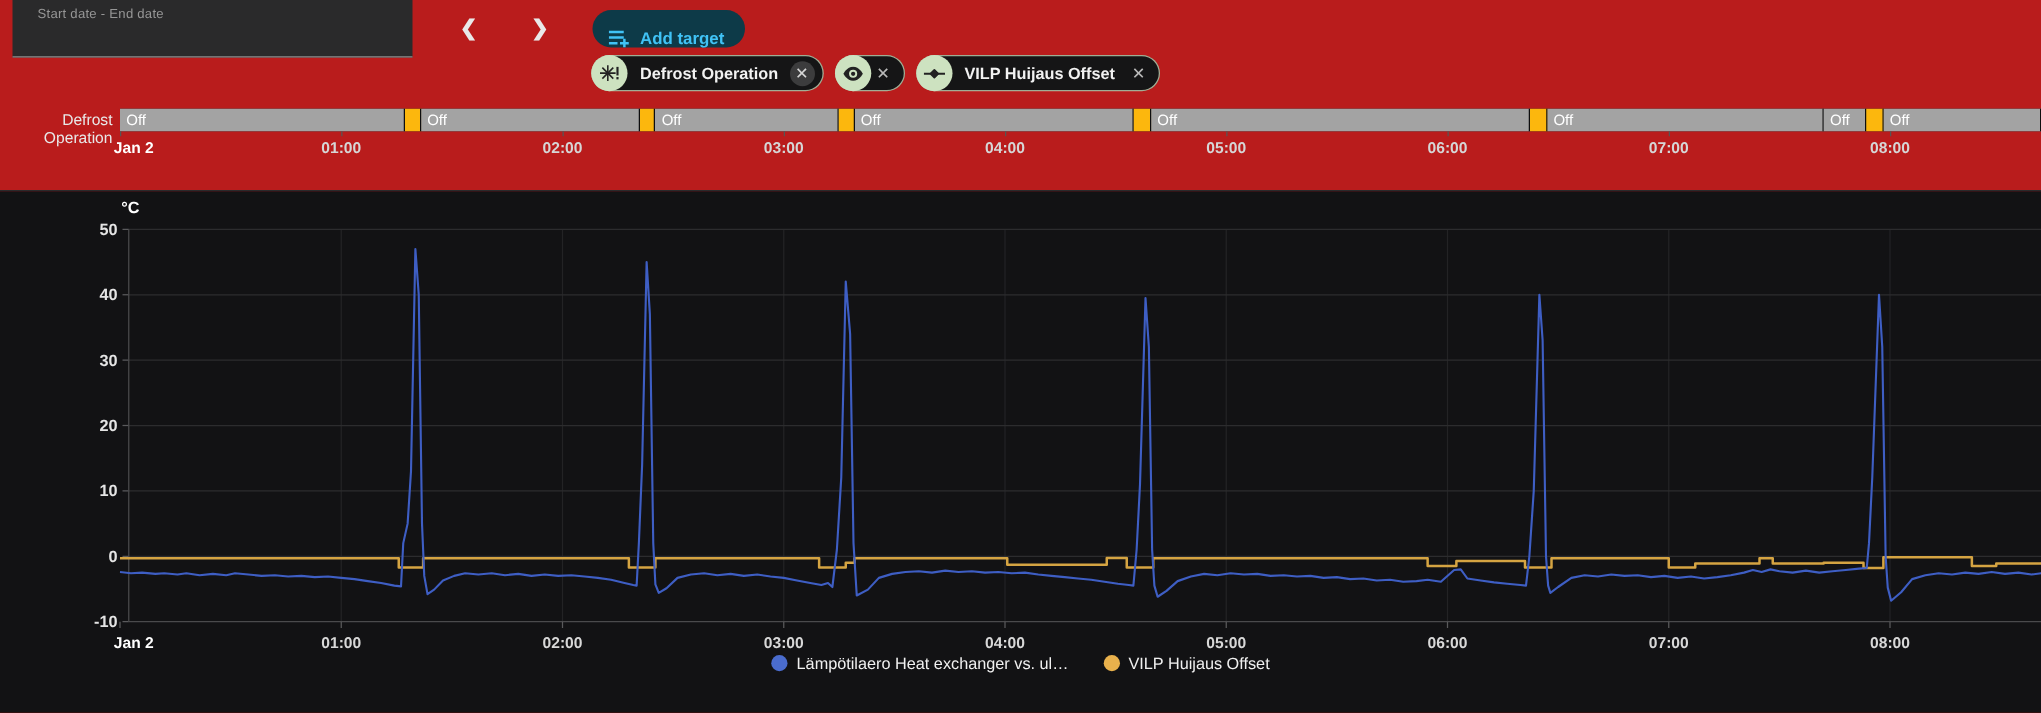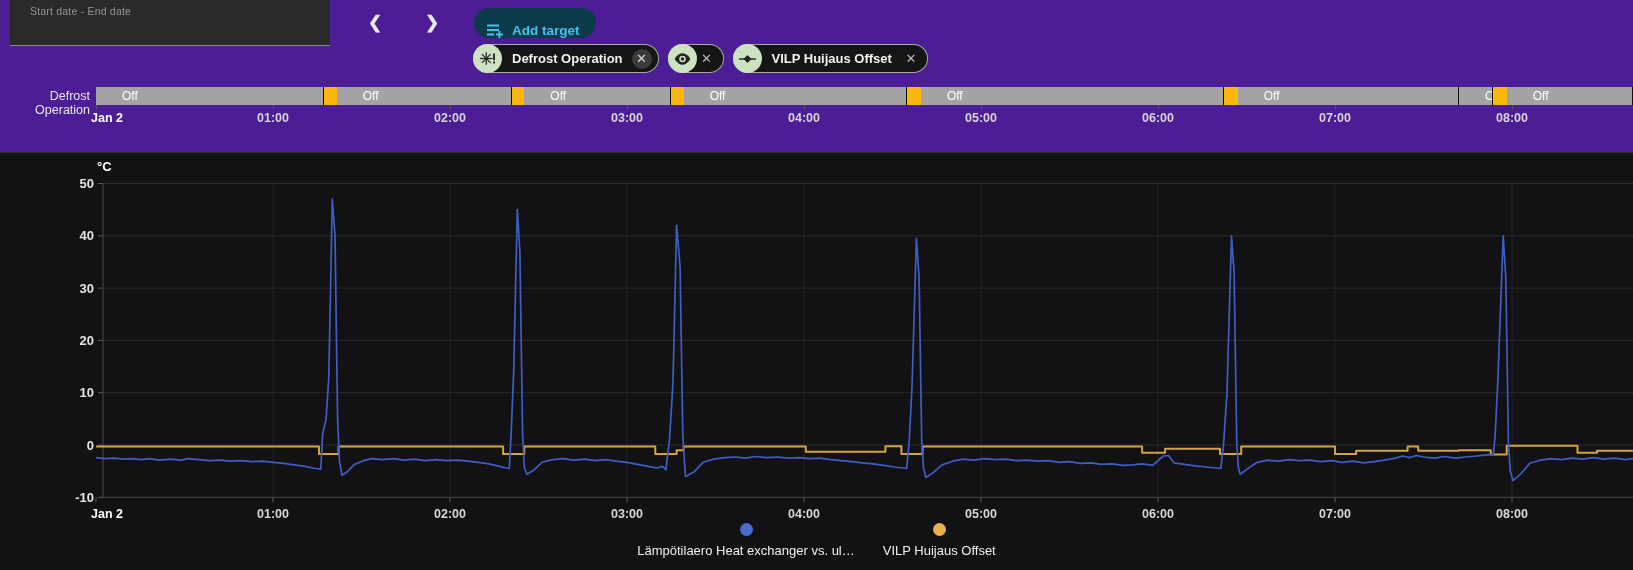--- a/index.html
+++ b/index.html
@@ -1,17 +1,17 @@
 <!DOCTYPE html>
 <html><head>
 <meta charset="utf-8">
 <style>
   html,body{margin:0;padding:0;background:#0b0b0c;}
   *{box-sizing:border-box;font-family:"Liberation Sans",sans-serif;}
-  #app{position:relative;width:1633px;height:570px;background:#4c1d95;overflow:hidden;color:#eee;}
+  #app{position:relative;width:1633px;height:570px;background:#b91c1c;overflow:hidden;color:#eee;}
 
   
   .date-field{position:absolute;left:10px;top:0;width:320px;height:46px;background:#2a2a2b;
     border-bottom:1px solid #8d8d8d;padding:5px 0 0 20px;cursor:pointer;}
   .date-field .lbl{font-size:10.5px;color:#969696;letter-spacing:.2px;}
   .date-field .val{font-size:15.5px;color:#fafafa;margin-top:3px;font-weight:500;}
   .nav-arrow{position:absolute;top:8px;width:30px;height:28px;color:#e9e9e9;font-size:17px;
     display:flex;align-items:center;justify-content:center;cursor:pointer;font-weight:bold;}
   #prev{left:360px;} #next{left:417px;}
   .add-target{position:absolute;left:474px;top:8px;height:30px;border-radius:16px;background:#0d3a48;
@@ -26,37 +26,37 @@
   .chip .ic{width:29px;height:29px;border-radius:50%;background:#cde2c0;display:flex;align-items:center;
     justify-content:center;margin:-1px 0 -1px -1px;flex:0 0 auto;}
   .chip .txt{color:#f2f2f2;font-size:13px;font-weight:bold;padding:0 9px 0 10px;white-space:nowrap;}
   .chip .x{width:20px;height:20px;border-radius:50%;display:flex;align-items:center;justify-content:center;
     color:#b9b9b9;font-size:13px;line-height:1;cursor:pointer;}
   .chip .x.bg{background:#3c3c3d;color:#d6d6d6;}
 
   
   .tl-label{position:absolute;left:0;top:89px;width:90px;text-align:right;font-size:12.5px;color:#e8e8e8;}
   .tl-bar{position:absolute;left:96px;top:87px;width:1537px;height:18px;background:#0b0b0c;}
-  .tl-bar .seg{position:absolute;top:0;height:18px;border-right:1px solid #0e0e0f;padding-left:21px;}
+  .tl-bar .seg{position:absolute;top:0;height:18px;border-right:1px solid #0e0e0f;}
   .tl-bar .seg span{font-size:12px;color:#fff;padding-left:5px;line-height:18px;display:block;
     white-space:nowrap;overflow:hidden;}
   .tl-axis{position:absolute;left:0;top:105px;width:1633px;height:26px;}
   .tl-axis .tick{position:absolute;top:0;width:1px;height:4px;background:#555;}
   .tl-axis .hlabel{position:absolute;top:6px;width:70px;margin-left:-35px;text-align:center;
     font-size:12.5px;font-weight:600;color:#d6d6d6;}
   .tl-axis .hlabel.first{color:#fff;font-weight:bold;}
 
   .divider{position:absolute;left:0;top:152px;width:1633px;height:1px;background:#2a2a2c;}
   .chart-section{position:absolute;left:0;top:153px;width:1633px;height:417px;background:#121214;}
   #chart{position:absolute;left:0;top:155px;}
 
   
   .legend{position:absolute;left:0;top:523px;width:1633px;display:flex;justify-content:center;
     align-items:center;gap:28px;}
-  .legend .item{display:flex;align-items:center;gap:7px;cursor:pointer;flex-direction:column;}
+  .legend .item{display:flex;align-items:center;gap:7px;cursor:pointer;}
   .legend .dot{width:13px;height:13px;border-radius:50%;}
   .legend .ltxt{font-size:13px;color:#f0f0f0;}
 </style>
 </head>
 <body>
 
 <div id="app">
 
   <div class="date-field">
     <div class="lbl">Start date - End date</div>

